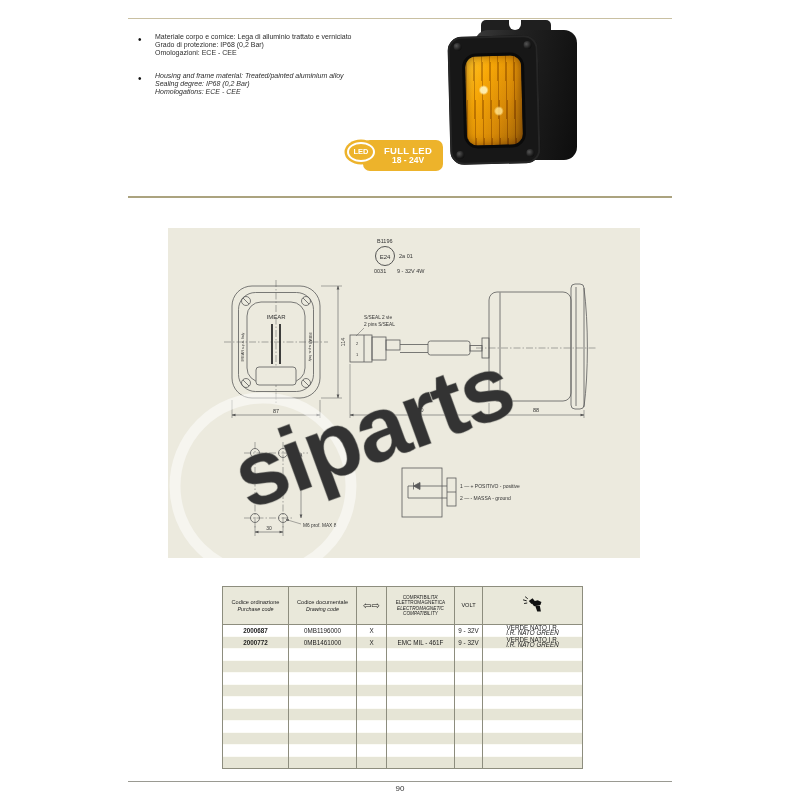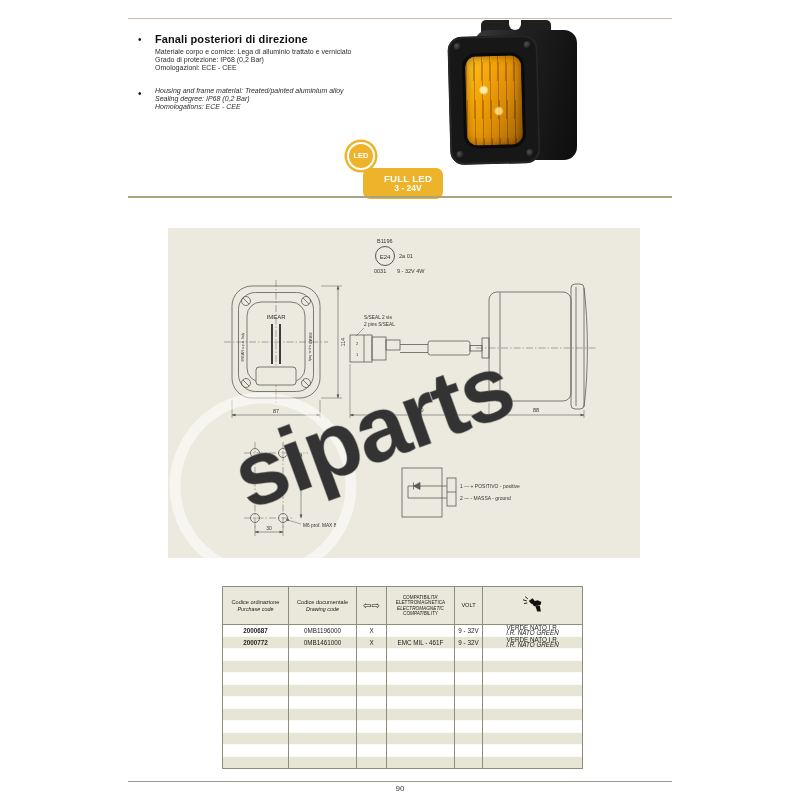--- a/index.html
+++ b/index.html
@@ -20,26 +20,26 @@
   .intro-title { font-size:11px; font-weight:bold; color:#101010; letter-spacing:.1px; margin-bottom:3px; }
   .intro-title.en { font-style:italic; }
   .intro-line { font-size:7px; line-height:8.2px; color:#2d2d2d; }
   .intro-line.en { font-style:italic; }
 
   
   .badge { position:absolute; left:347px; top:140px; width:96px; height:31px; }
   .badge-rect {
     position:absolute; left:16px; top:0; width:80px; height:31px; border-radius:7px;
     display:flex; flex-direction:column; align-items:center; justify-content:center;
-    color:#fff; font-weight:bold; text-align:center; padding-left:10px;margin-top:28px;
+    color:#fff; font-weight:bold; text-align:center; padding-left:10px;
   }
   .badge-rect .l1 { font-size:9.5px; line-height:10px; letter-spacing:.3px; }
   .badge-rect .l2 { font-size:8.5px; line-height:9px; }
   .badge-circle {
-    position:absolute; left:0; top:1.5px; width:28px; height:28px; border-radius:50%;
+    position:absolute; left:0; top:1.5px; width:28px; height:20px; border-radius:50%;
     border:2.5px solid #fff; display:flex; align-items:center; justify-content:center;
     color:#fff; font-size:7.5px; font-weight:bold; z-index:2;
   }
 
   
   .photo { position:absolute; left:447px; top:20px; width:136px; height:150px; }
   .photo .bracket { position:absolute; left:34px; top:0; width:70px; height:28px; background:#1f1f1f; border-radius:5px; }
   .photo .bracket-notch { position:absolute; left:62px; top:0; width:12px; height:10px; background:#ffffff; border-radius:0 0 6px 6px; }
   .photo .body {
     position:absolute; left:28px; top:10px; width:102px; height:130px; border-radius:13px;
@@ -97,37 +97,36 @@
 </head>
 <body>
 
 <div class="page">
 
   <div class="rule rule-top"></div>
 
   <div class="intro">
     <div class="intro-block">
       <span class="bullet">•</span>
-      <div class="intro-title">Fanali posteriori di direzione</div>
       <div class="intro-line">Materiale corpo e cornice: Lega di alluminio trattato e verniciato</div>
       <div class="intro-line">Grado di protezione: IP68 (0,2 Bar)</div>
       <div class="intro-line">Omologazioni: ECE - CEE</div>
     </div>
     <div class="intro-block">
       <span class="bullet">•</span>
       <div class="intro-line en">Housing and frame material: Treated/painted aluminium alloy</div>
       <div class="intro-line en">Sealing degree: IP68 (0,2 Bar)</div>
       <div class="intro-line en">Homologations: ECE - CEE</div>
     </div>
   </div>
 
   <div class="badge">
     <div class="badge-rect" style="background:#edb32b;">
       <span class="l1">FULL LED</span>
-      <span class="l2">3 - 24V</span>
+      <span class="l2">18 - 24V</span>
     </div>
     <div class="badge-circle" style="background:#edb32b; box-shadow:0 0 0 2.5px #edb32b;">
       <span>LED</span>
     </div>
   </div>
 
   <div class="photo">
     <div class="bracket"></div>
     <div class="bracket-notch"></div>
     <div class="body"></div>

